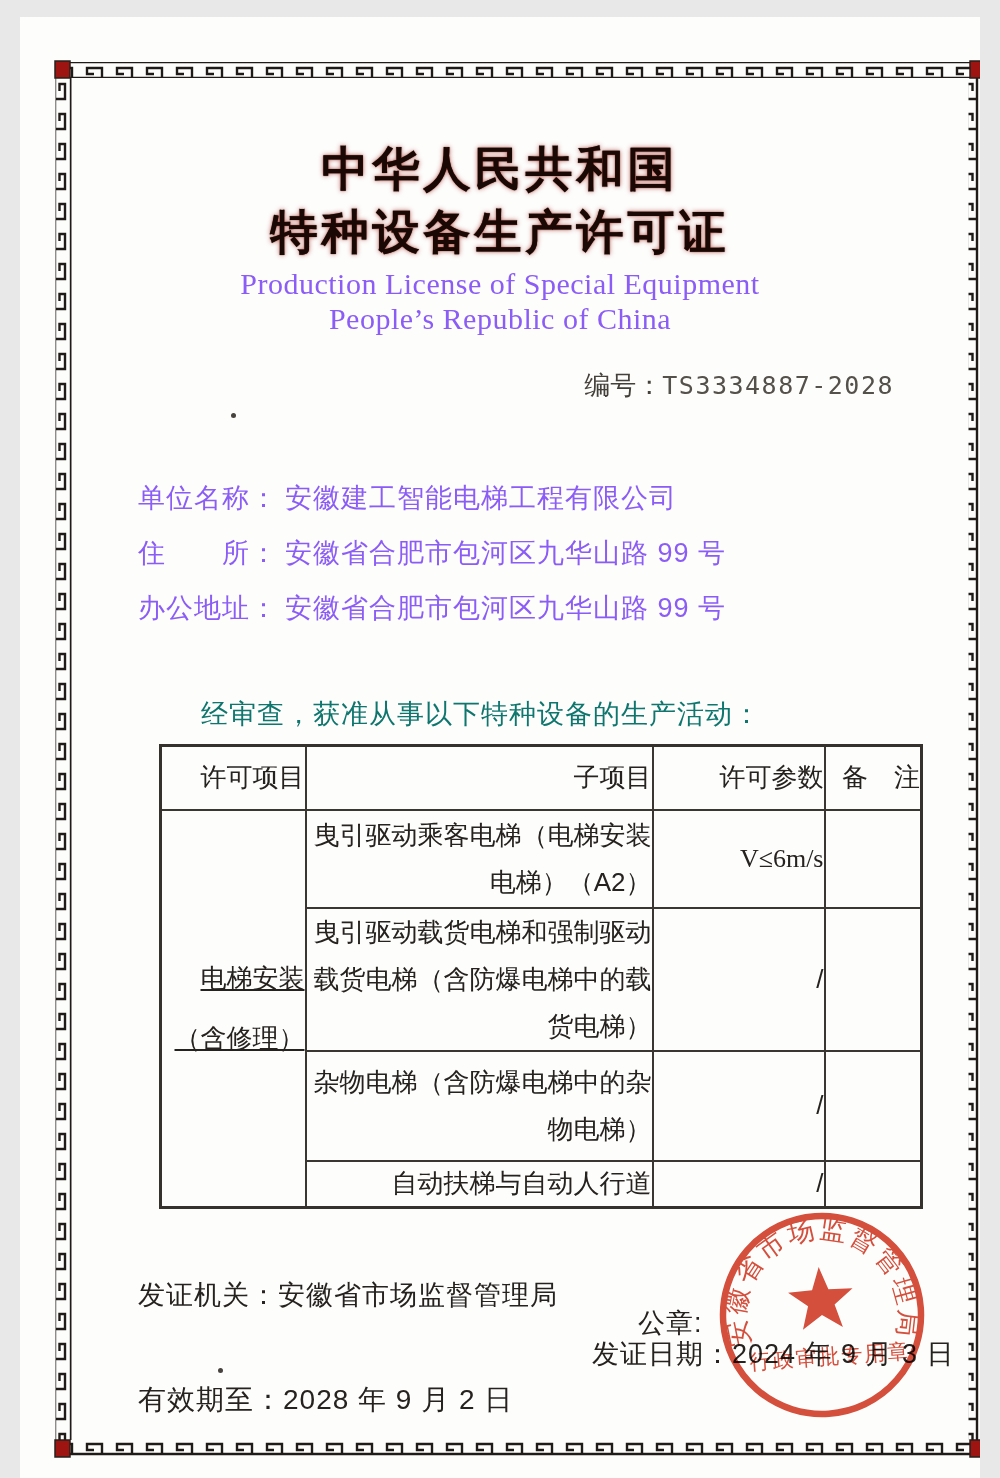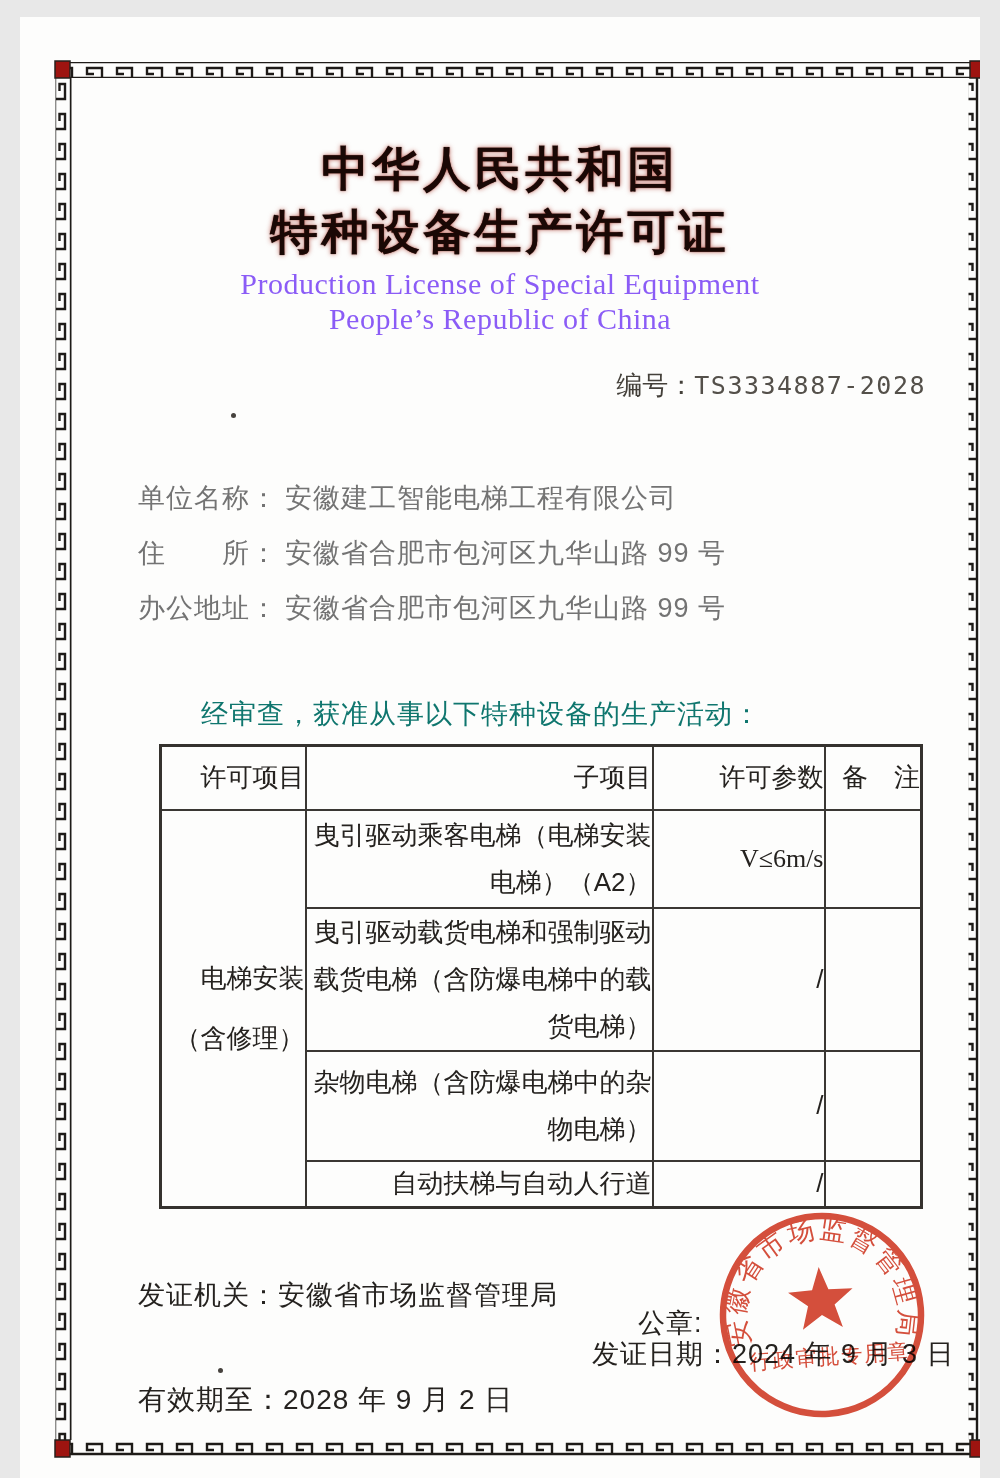--- a/index.html
+++ b/index.html
@@ -12,39 +12,39 @@
   .abs{position:absolute;}
   .center{left:0;right:0;text-align:center;}
   .title-cn{
     font-size:47px;font-weight:700;letter-spacing:4px;
     color:#1a0805;
     text-shadow:0 0 5px rgba(158,24,10,.65), 0 0 1px #2a0a06;
   }
   .title-en{
     font-family:"Liberation Serif",serif;font-size:30px;color:#8b5cf6;letter-spacing:.5px;
   }
-  .license-no{right:54px;top:351px;font-size:26px;color:#44403a;}
+  .license-no{right:86px;top:351px;font-size:26px;color:#44403a;}
   .license-no .lic-val{
     font-family:"DejaVu Sans Mono",monospace;font-size:25px;letter-spacing:1.5px;color:#54504a;
   }
-  .info-line{left:118px;top:0;font-size:27px;color:#737373;letter-spacing:1px;white-space:nowrap;}
+  .info-line{left:118px;top:0;font-size:27px;color:#8b5cf6;letter-spacing:1px;white-space:nowrap;}
   .info-label{display:inline-block;width:147px;}
   .intro{left:181px;top:679px;font-size:27px;color:#0f766e;letter-spacing:1px;}
   table.lic-table{
     position:absolute;left:139px;top:727px;width:761px;
     border-collapse:collapse;table-layout:fixed;
     border:3px solid #35322e;
   }
   .lic-table td,.lic-table th{
     border:2px solid #3a3733;font-weight:400;
     font-size:26px;color:#25221f;text-align:right;vertical-align:middle;
     padding:0;overflow:hidden;
   }
   .cell-pre{white-space:pre-line;line-height:47px;}
-  .cat-cell{white-space:pre-line;line-height:60px;}
+  .cat-cell{white-space:pre-line;line-height:60px;text-decoration:underline;}
   .param{font-family:Liberation Serif, serif;font-size:25px;}
   .footer-line{font-size:27px;color:#25221f;letter-spacing:1px;white-space:nowrap;}
   .seal-wrap{left:688px;top:1184px;width:228px;height:228px;
     transform:rotate(-4deg);opacity:.9;mix-blend-mode:multiply;}
   .artifact{position:absolute;width:5px;height:5px;border-radius:50%;background:#46423e;}
 </style>
 </head>
 <body>
 
 <div class="page">

